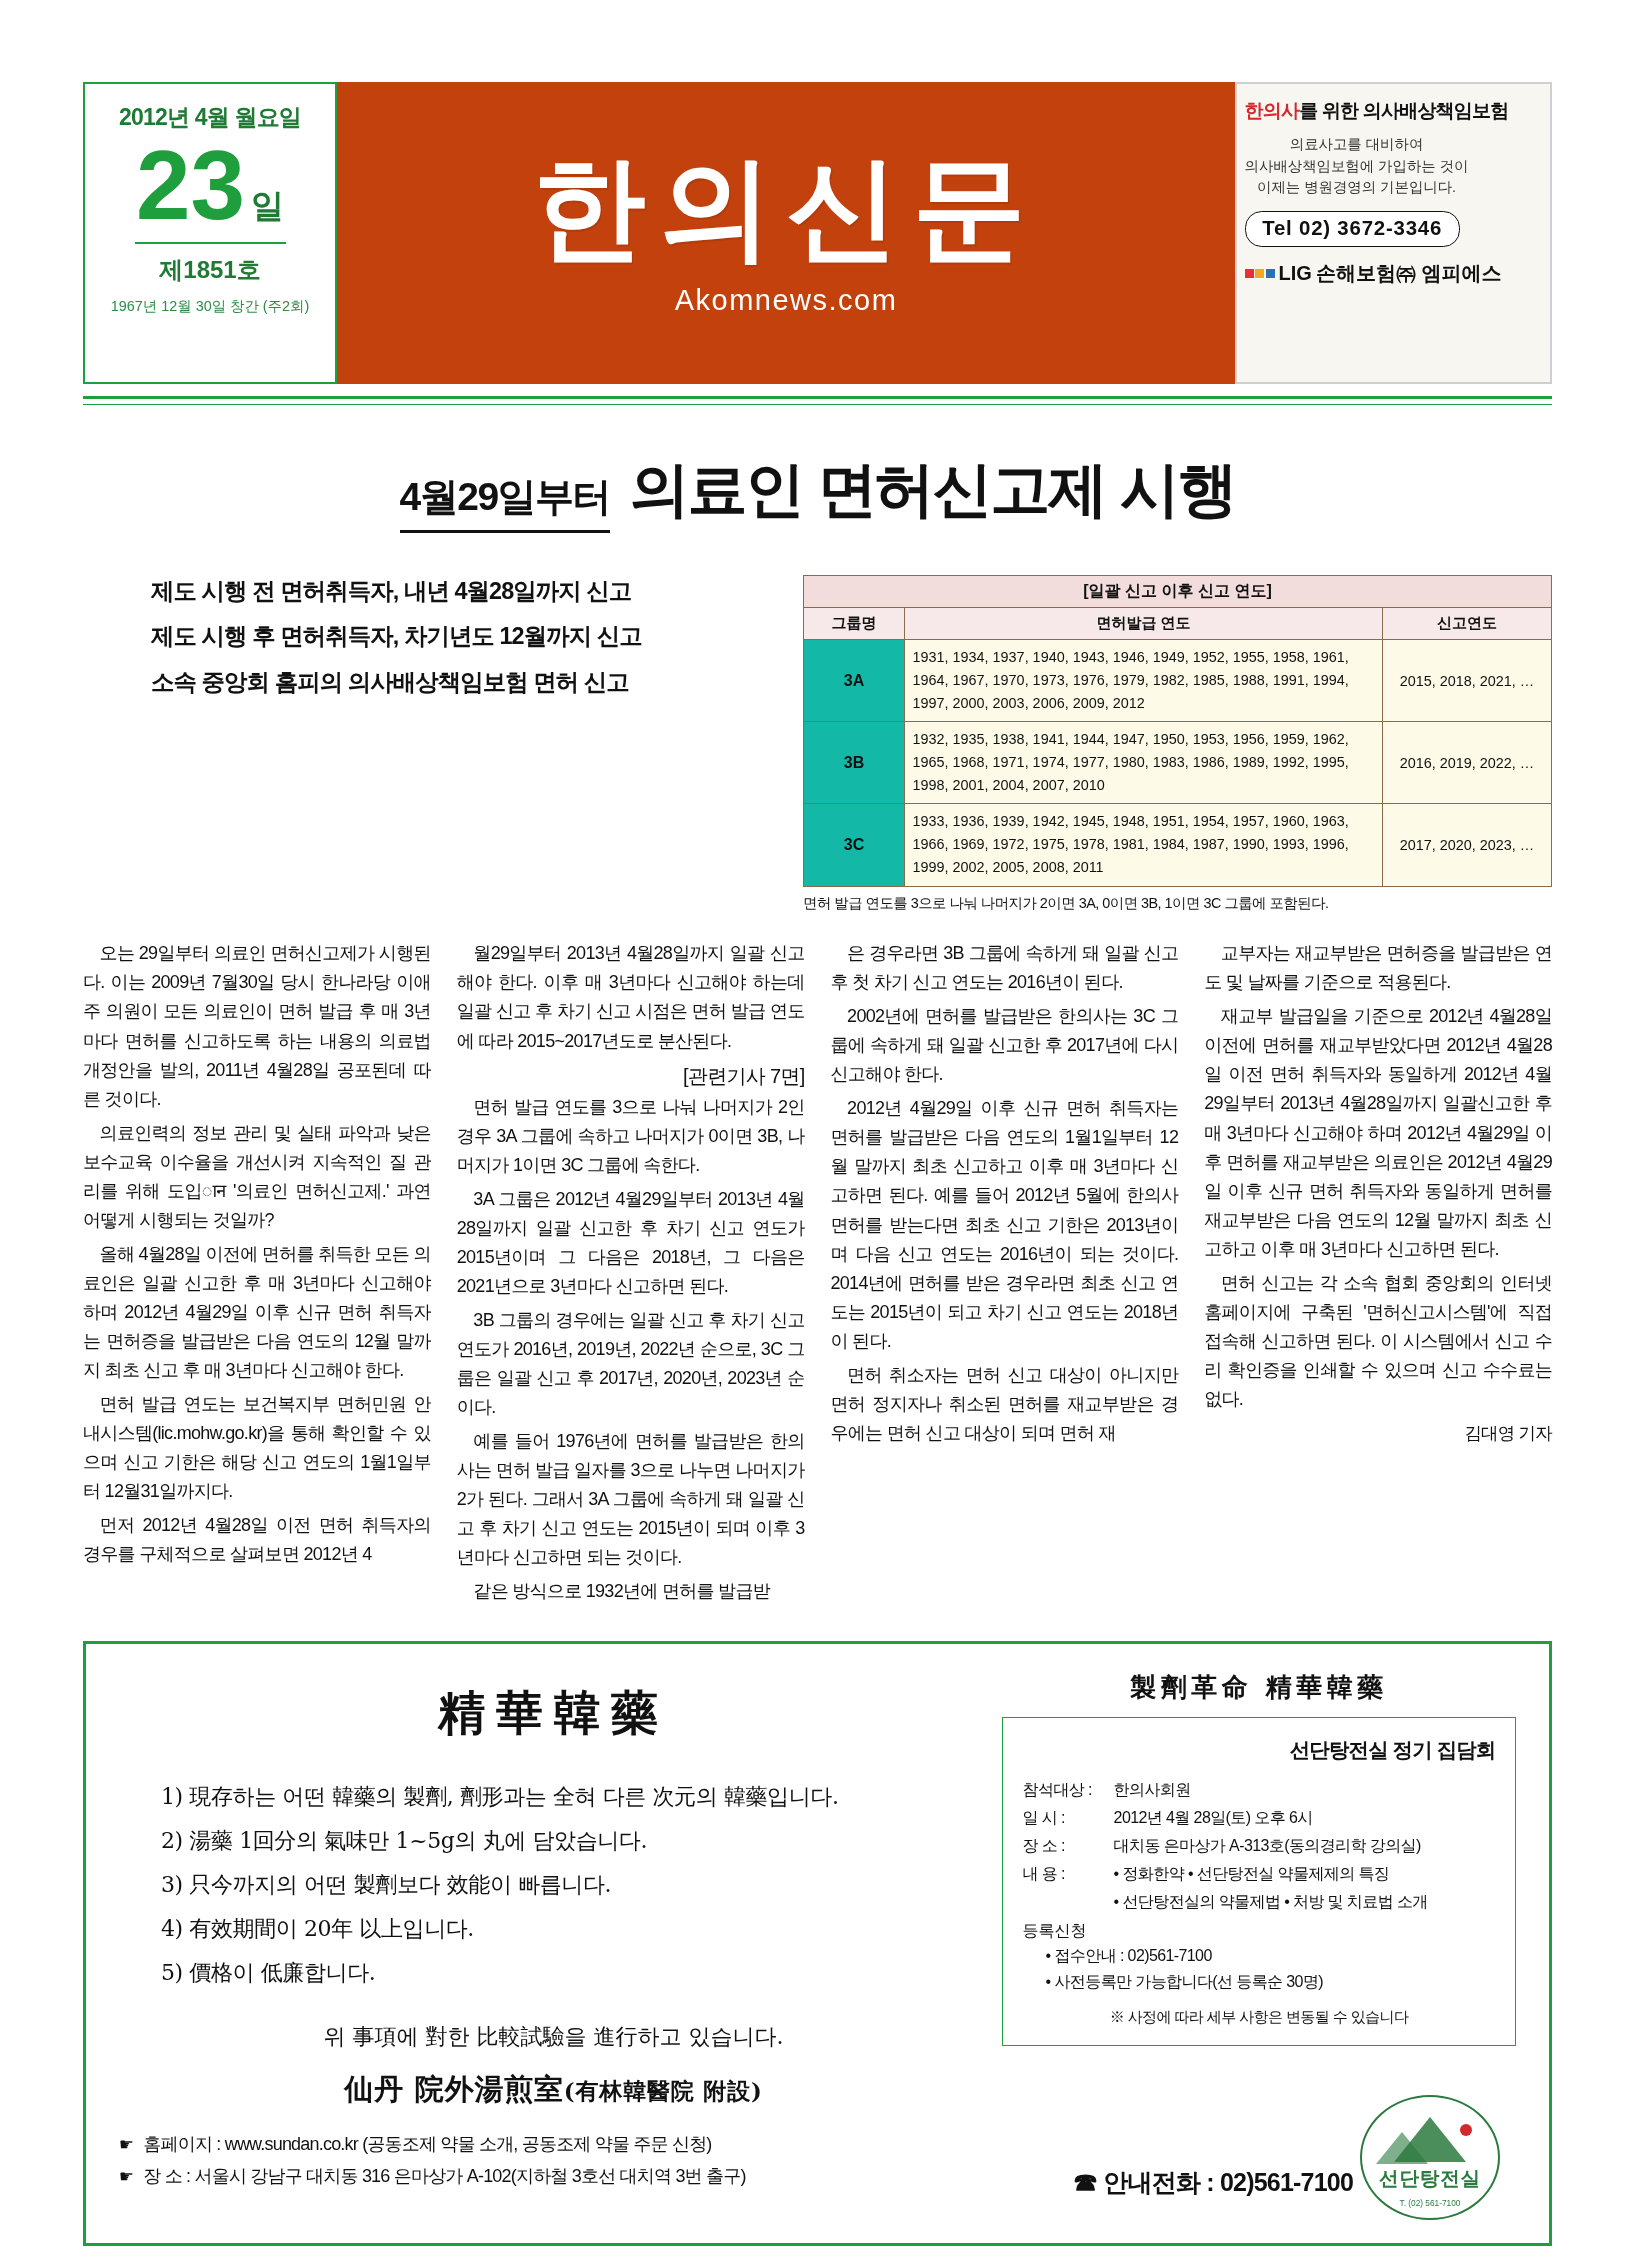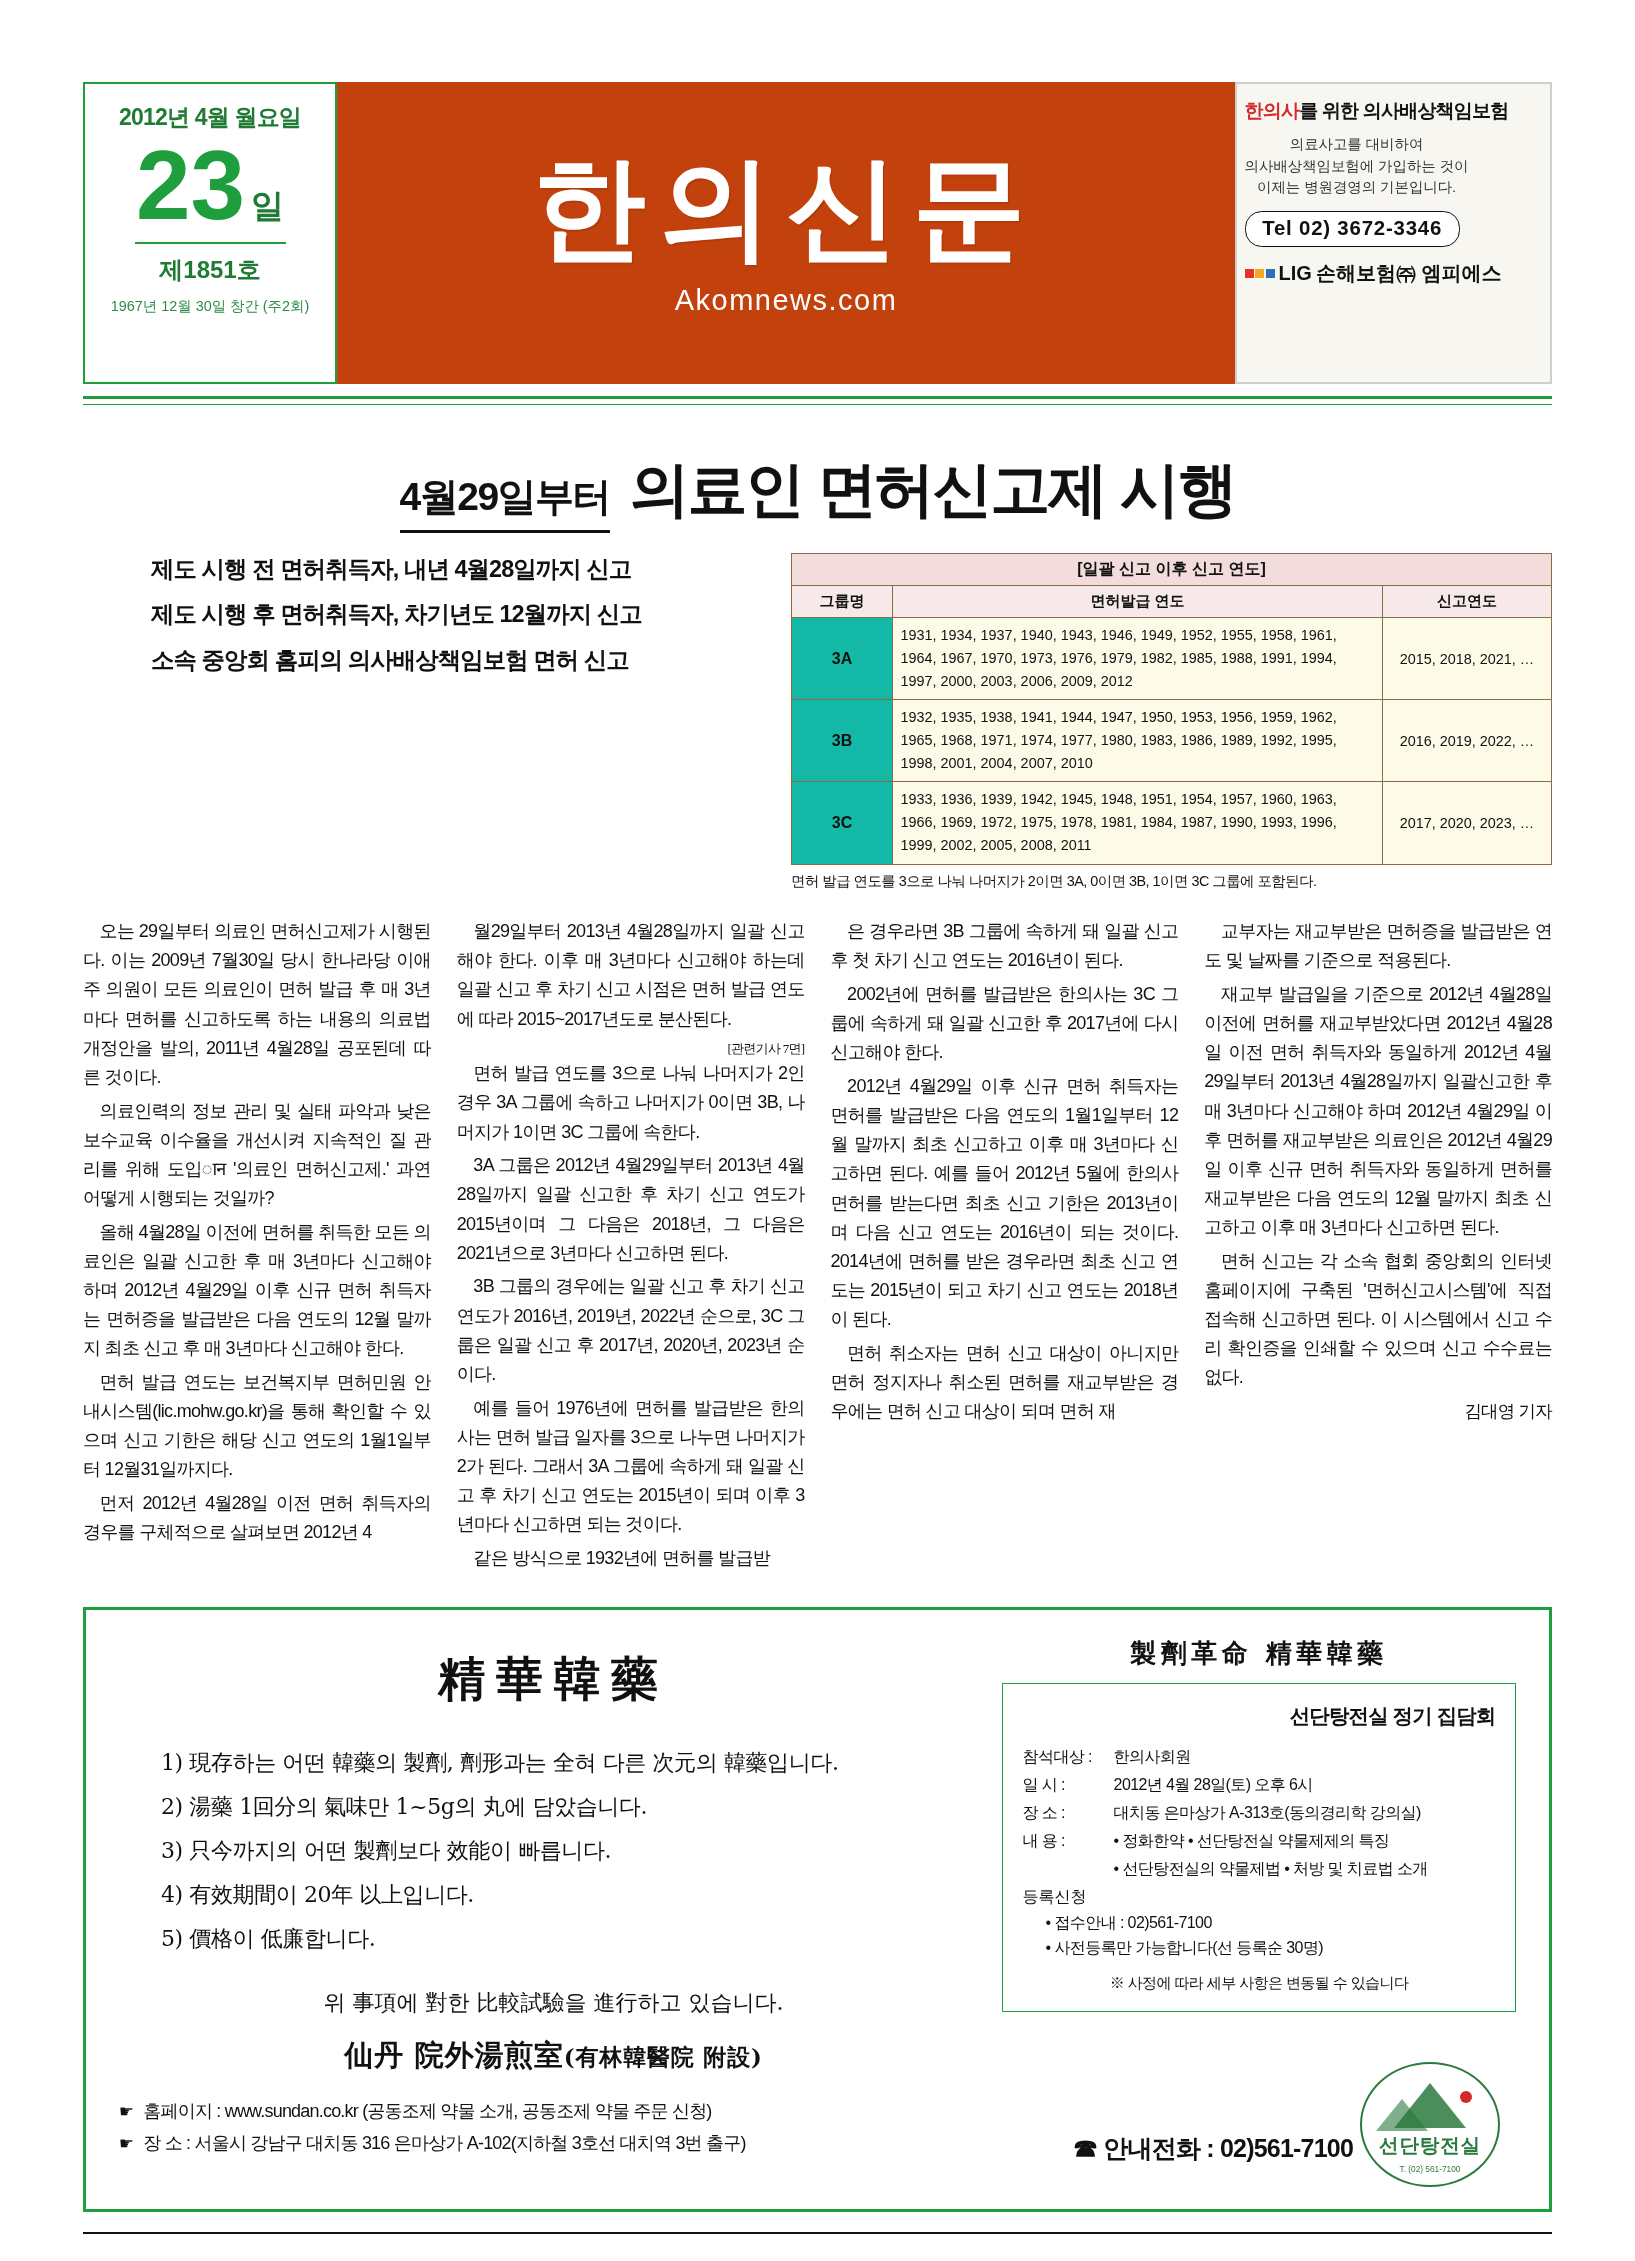--- a/index.html
+++ b/index.html
@@ -183,22 +183,22 @@
   }
   .headline {
     font-size: 60px;
     font-weight: bold;
     letter-spacing: -2.3px;
   }
 
   
   .sub-area {
     display: flex;
-    margin-top: 20px;
-    gap: 28px;
+    margin-top: 42px;
+    gap: 40px;
   }
   .summary {
     width: 680px;
     padding-left: 68px;
     box-sizing: border-box;
   }
   .summary p {
     margin: 0 0 13.6px 0;
     font-size: 23.4px;
     font-weight: bold;
@@ -267,22 +267,21 @@
     letter-spacing: -0.7px;
     text-align: justify;
   }
   .col p {
     margin: 0 0 4.5px 0;
     text-indent: 16.6px;
   }
   .col p.first { text-indent: 16.6px; }
   .ref {
     text-align: right;
-    font-size: 13px;
-    font-family: Liberation Serif, serif;
+    font-size: 20px;
   }
   .byline {
     text-align: right;
     font-size: 17.4px;
     margin-top: 4.5px;
   }
 
   
   .bottom-ad {
     margin-top: 30px;

